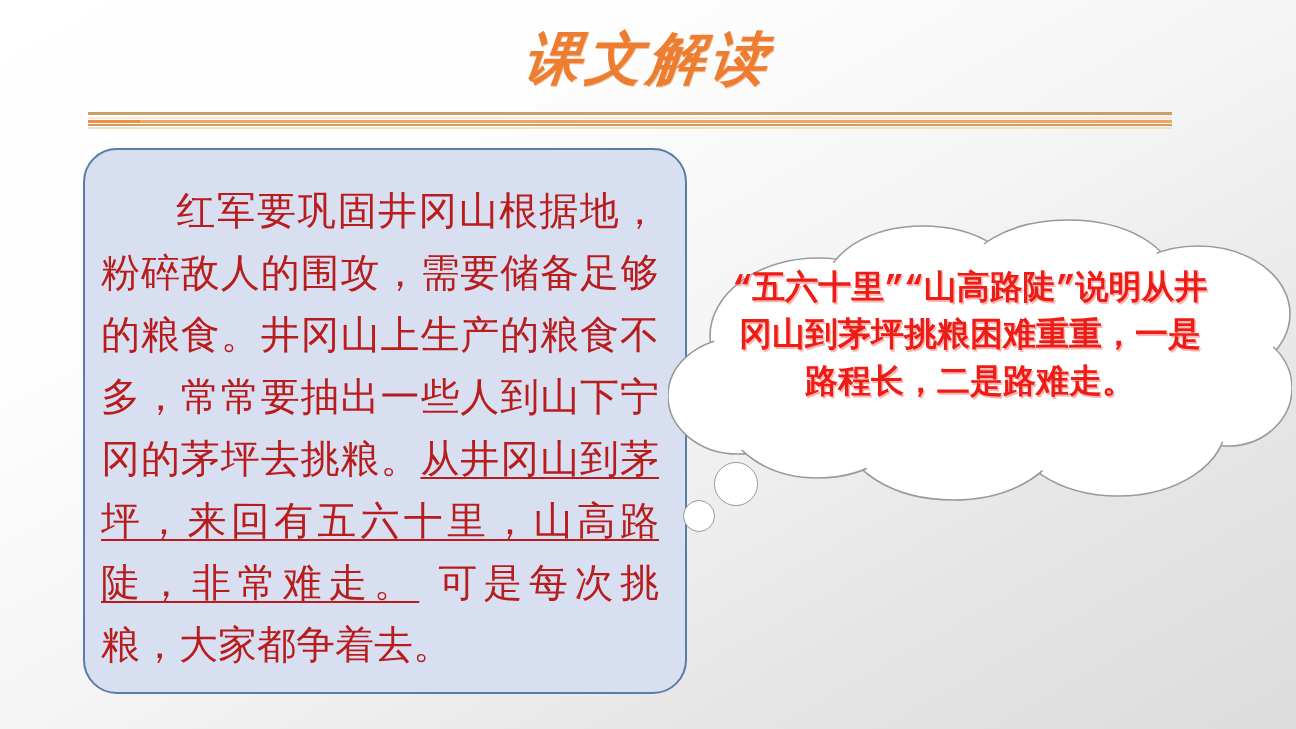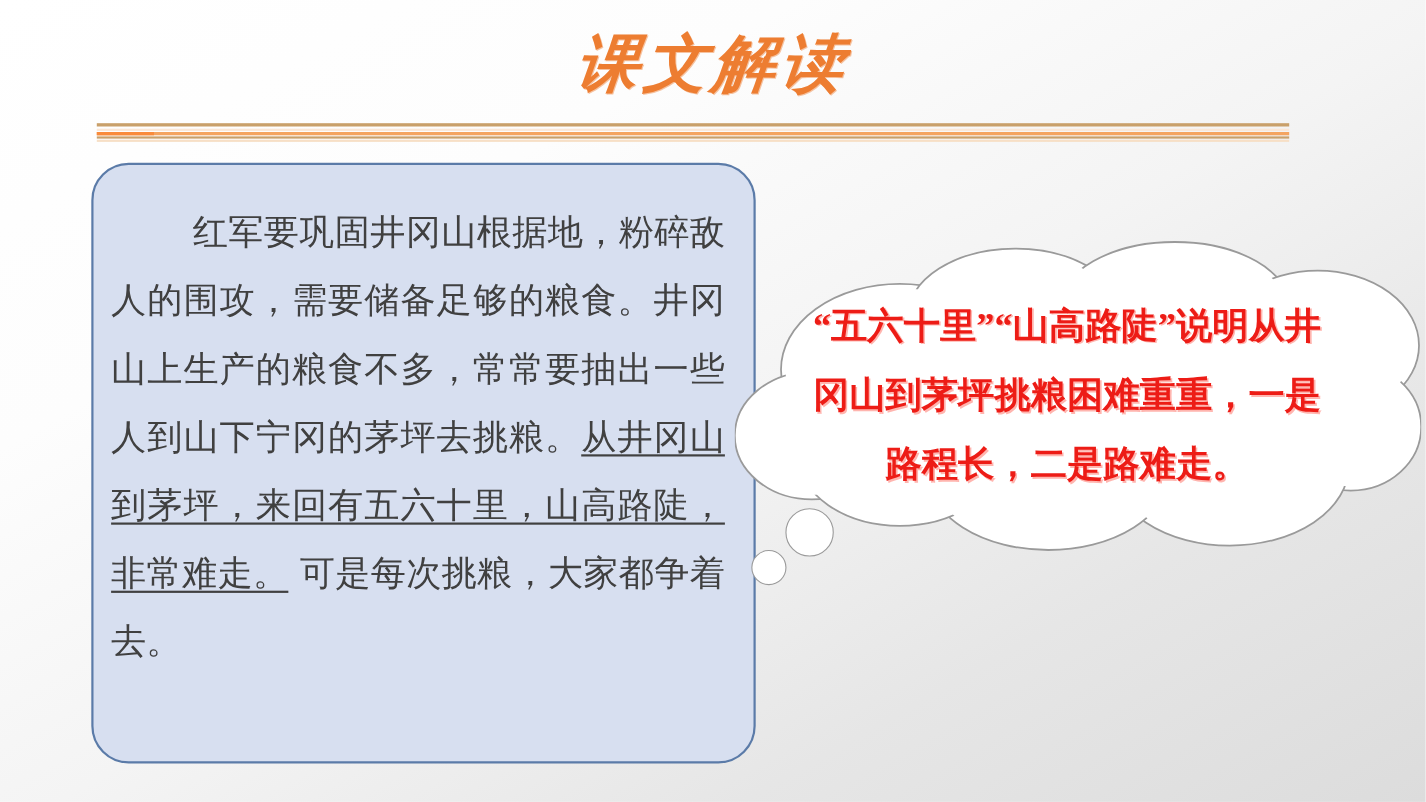--- a/index.html
+++ b/index.html
@@ -78,23 +78,23 @@
     top: 148px;
     width: 604px;
     height: 546px;
     box-sizing: border-box;
     background: #d7dff0;
     border: 2px solid #5B7BA8;
     border-radius: 34px;
     padding: 30px 26px 20px 16px;
   }
   #passage-text {
-    color: #404040;
+    color: #b91c1c;
     font-family: "DejaVu Sans", "Liberation Sans", sans-serif;
-    font-size: 32px;
+    font-size: 39px;
     line-height: 62px;
     letter-spacing: 0px;
     text-align: justify;
     text-justify: inter-character;
   }
   #passage-text .indent { display: inline-block; width: 74px; }
   #passage-text .underlined {
     text-decoration: underline;
     text-decoration-thickness: 2px;
     text-underline-offset: 5px;
@@ -110,24 +110,24 @@
   }
   #thought-cloud svg { display: block; }
 
   #cloud-text {
     position: absolute;
     left: 728px;
     top: 266px;
     width: 484px;
     text-align: center;
     color: #ED1C16;
-    font-family: Liberation Serif, serif;
+    font-family: Liberation Mono, monospace;
     font-size: 33px;
     font-weight: 700;
-    line-height: 63px;
+    line-height: 47px;
     letter-spacing: 0px;
     text-shadow: 1.5px 1.5px 0 rgba(255,120,110,0.55);
   }
 
   
   .trail-bubble {
     position: absolute;
     background: #ffffff;
     border: 1.5px solid #9a9a9a;
     border-radius: 50%;

